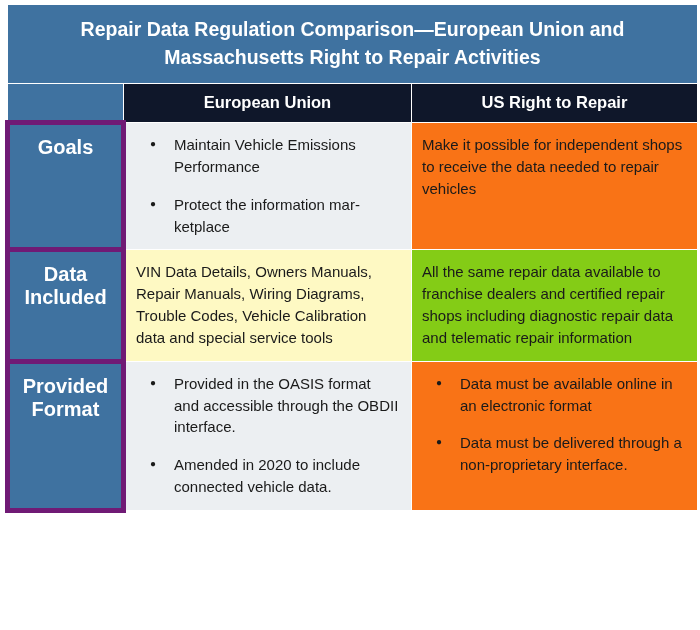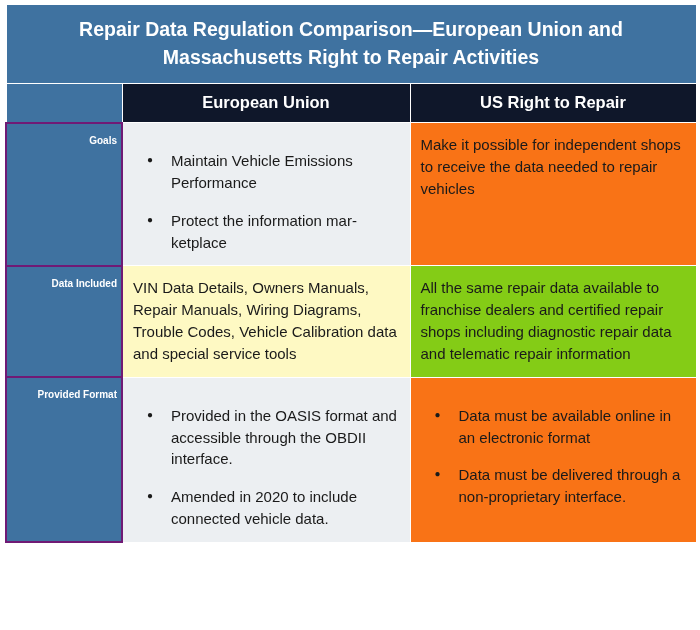--- a/index.html
+++ b/index.html
@@ -51,24 +51,24 @@
     height: 20px;
   }
   .colhead-blank {
     background: #3f72a0;
     border: 1px solid #ffffff;
   }
   
   .rowlabel {
     background: #3f72a0;
     color: #ffffff;
-    font-size: 10px;
+    font-size: 20px;
     font-weight: bold;
-    text-align: right;
-    border: 2px solid #701a75;
+    text-align: center;
+    border: 5px solid #701a75;
     padding: 11px 4px 6px 4px;
   }
   .rowlabel.price {
     padding: 9px 4px 9px 4px;
   }
   
   .cell {
     font-size: 15px;
     color: #1a1a1a;
     line-height: 1.46;
@@ -82,21 +82,21 @@
   .cell p {
     margin: 0 0 0 0;
   }
   ul.bul {
     margin: 0;
     padding: 0 0 0 38px;
     list-style: none;
   }
   ul.bul li {
     position: relative;
-    margin: 16px 0 16px 0;
+    margin: 0 0 16px 0;
     line-height: 1.45;
   }
   ul.bul li:last-child { margin-bottom: 0; }
   ul.bul li::before {
     content: "\25CF";
     position: absolute;
     left: -24px;
     top: 0;
     font-size: 10px;
     line-height: 1.9;

